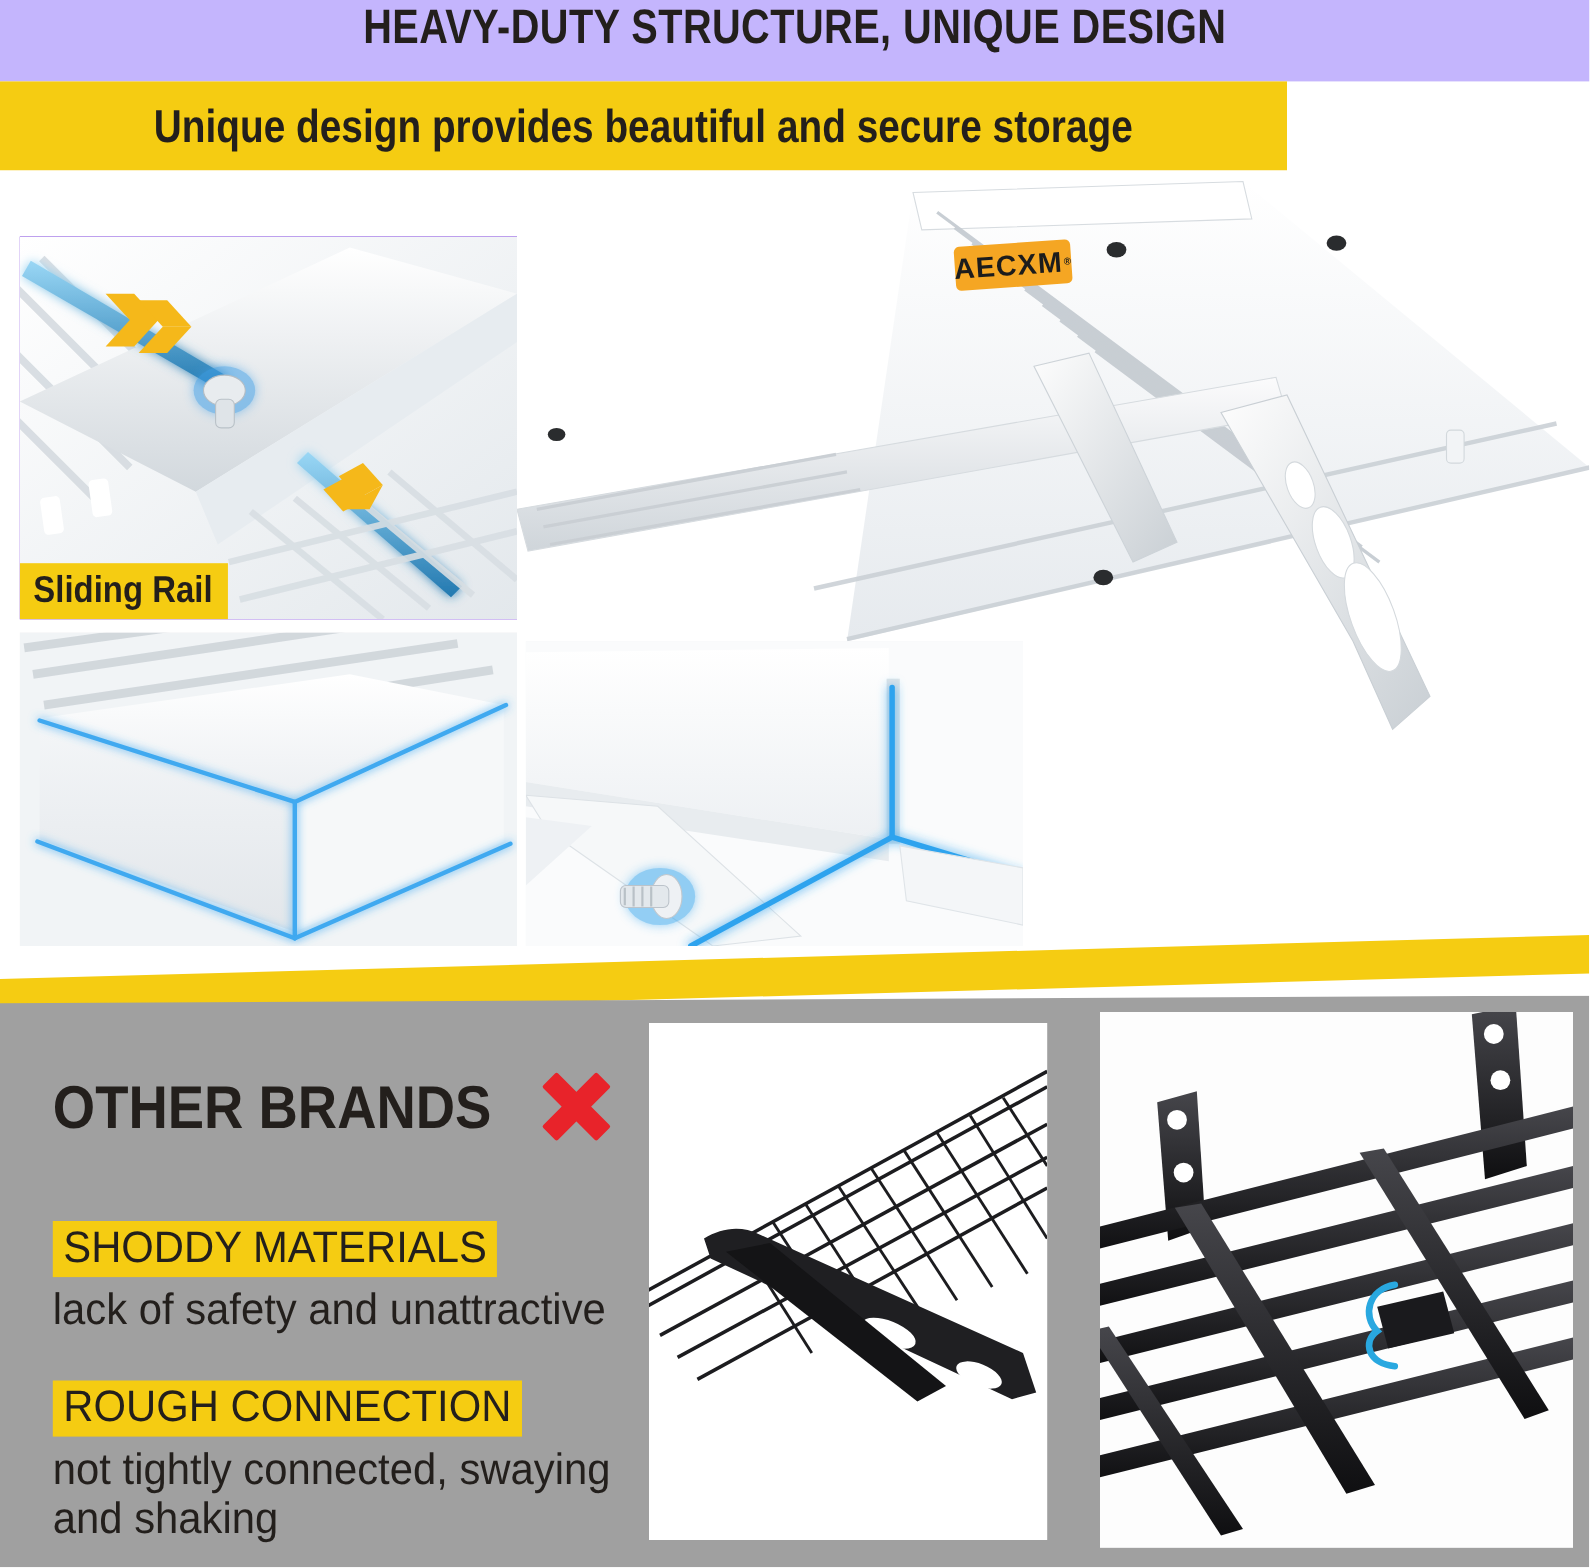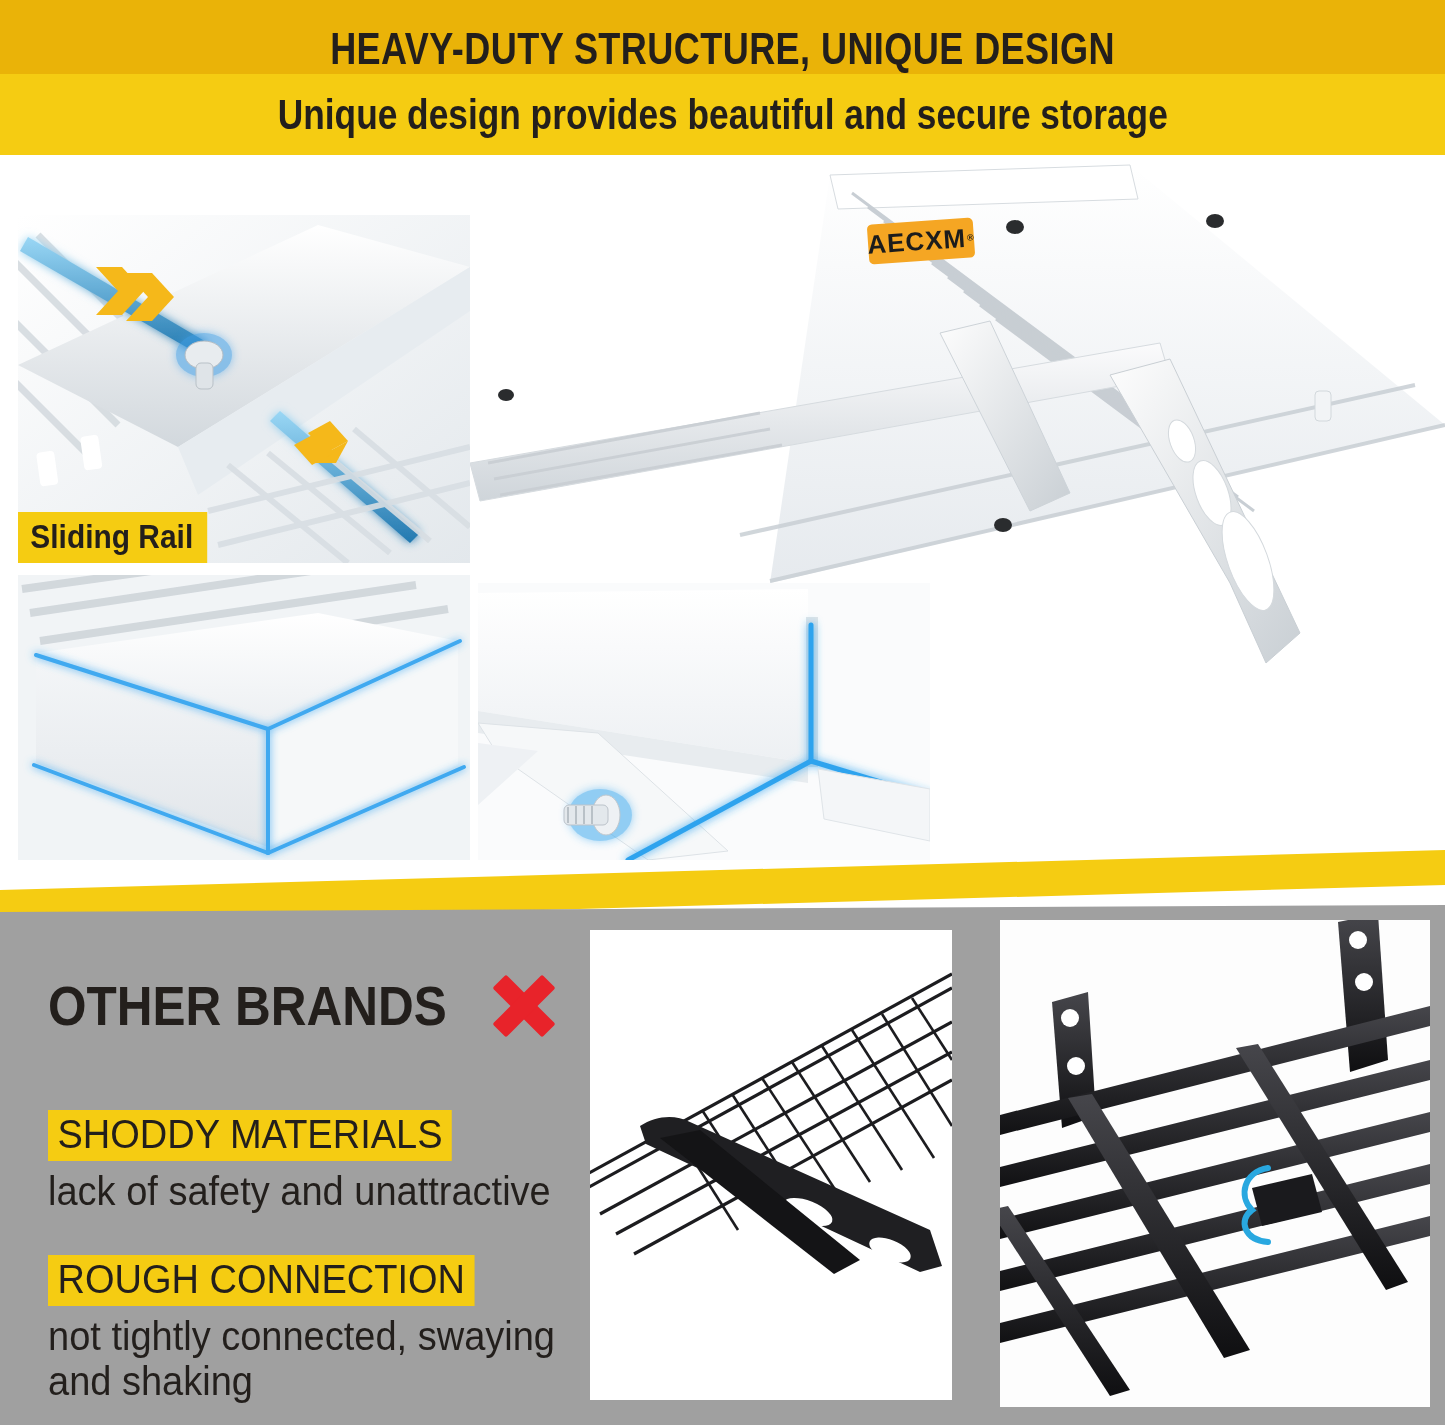--- a/index.html
+++ b/index.html
@@ -7,31 +7,31 @@
     width: 1445px; height: 1425px;
     background: #ffffff;
     font-family: "Liberation Sans", sans-serif;
     overflow: hidden;
   }
   #page { position: relative; width: 1445px; height: 1425px; background:#fff; }
 
   
   .headline {
     position: absolute; left: 0; top: 0; width: 1445px; height: 74px;
-    display: flex; align-items: flex-end; justify-content: center;
-    background: #eab308;
+    display: flex; align-items: flex-start; justify-content: center;
+    background: #c4b5fd;
   }
   .headline-text {
     font-family: "Liberation Sans Narrow", "Liberation Sans", sans-serif;
     font-weight: 700; font-size: 44px; letter-spacing: .5px;
     color: #231f1c; white-space: nowrap;
     transform: scaleX(0.82); transform-origin: center;
   }
   .subbar {
-    position: absolute; left: 0; top: 74px; width: 1445px; height: 81px;
+    position: absolute; left: 0; top: 74px; width: 1170px; height: 81px;
     background: #f5cc12;
     display: flex; align-items: center; justify-content: center;
   }
   .subbar-text {
     font-family: "Liberation Sans Narrow", "Liberation Sans", sans-serif;
     font-weight: 700; font-size: 42px; color: #231f1c; white-space: nowrap;
     transform: scaleX(0.84); transform-origin: center;
   }
 
   

